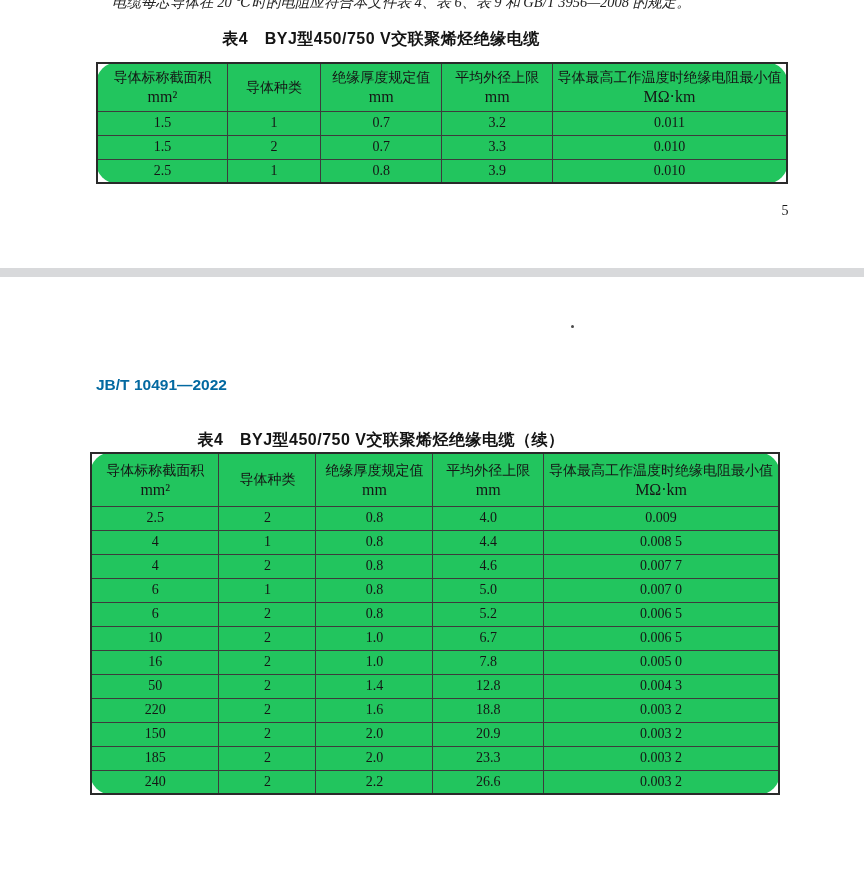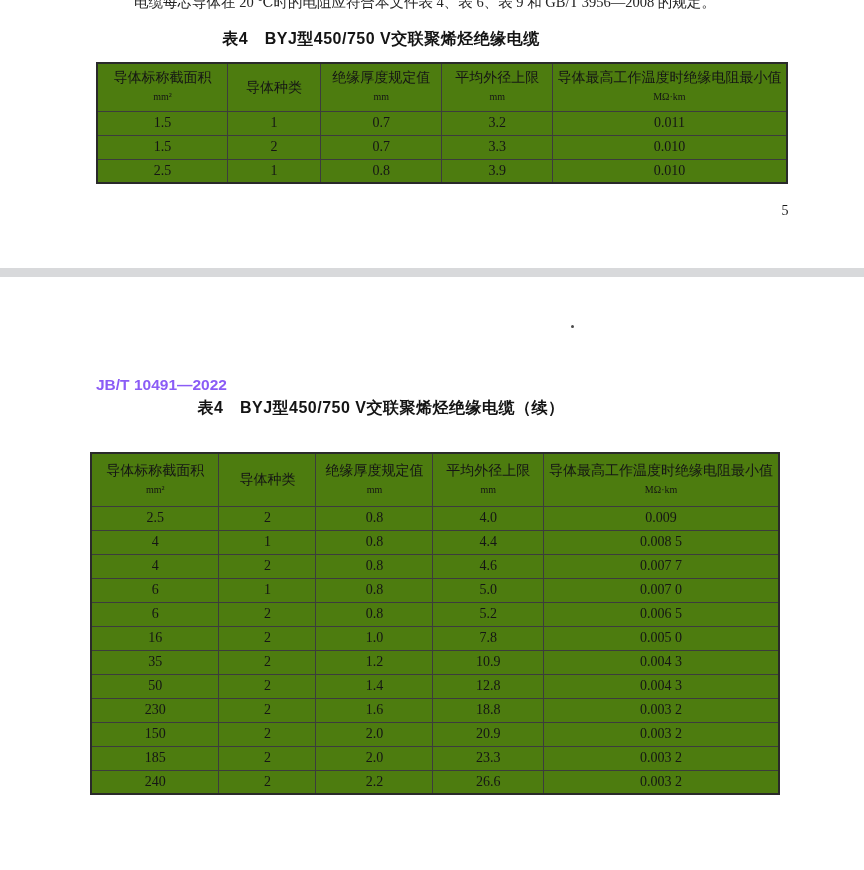--- a/index.html
+++ b/index.html
@@ -9,67 +9,69 @@
     width: 864px; height: 870px;
     background: #ffffff;
     overflow: hidden;
     font-family: "Liberation Serif", "DejaVu Serif", serif;
     color: #1c1c1c;
   }
   .page { position: absolute; left: 0; width: 864px; }
 
   
   .top-clip {
-    position: absolute; left: 134px; top: 0; width: 648px; height: 13px;
+    position: absolute; left: 112px; top: 0; width: 648px; height: 13px;
     overflow: hidden;
+    font-style: italic;
   }
   .top-clip .inner {
     display: block; font-size: 14.5px; line-height: 22px; margin-top: -9px;
     white-space: nowrap; color: #242424;
   }
 
   .table-title {
     position: absolute; left: 0; width: 762px; text-align: center;
     font-family: "Liberation Sans", "DejaVu Sans", sans-serif;
     font-weight: bold; font-size: 16px; color: #141414;
     letter-spacing: 0.5px;
   }
   .title-1 { top: 29px; }
-  .title-2 { top: 398px; }
+  .title-2 { top: 430px; }
 
   .doc-code {
     position: absolute; left: 96px; top: 376px;
     font-family: "Liberation Sans", "DejaVu Sans", sans-serif;
-    font-weight: bold; font-size: 15.5px; color: #8b5cf6;
+    font-weight: bold; font-size: 15.5px; color: #0369a1;
   }
 
   table.spec {
     position: absolute;
     border-collapse: collapse;
     table-layout: fixed;
-    background: #4d7c0f;
+    background: #22c55e;
+    border-radius: 22px;
   }
   table.spec, table.spec th, table.spec td { border: 1px solid #3c3c3c; }
   table.spec { border: 2px solid #2a2a2a; }
   #table1 { left: 96px; top: 62px;  width: 692px; }
   #table2 { left: 90px; top: 452px; width: 690px; }
 
   table.spec th {
     font-weight: normal; font-size: 14px; line-height: 19px;
     text-align: center; vertical-align: middle; padding: 3px 2px;
     color: #151515;
   }
   #table1 th { height: 48px; }
   #table2 th { height: 53px; }
   table.spec td {
     height: 24px; font-size: 14px; text-align: center;
     vertical-align: middle; padding: 0 2px; color: #151515;
     font-family: "Liberation Serif", "DejaVu Serif", serif;
   }
-  .hdr-line2 { font-size: 10px; }
+  .hdr-line2 { font-size: 16px; }
   .hdr-line2:empty { display: none; }
 
   .page-number {
     position: absolute; left: 770px; top: 203px; width: 30px;
     text-align: center; font-size: 14px; color: #1a1a1a;
   }
 
   .page-divider {
     position: absolute; left: 0; top: 268px; width: 864px; height: 9px;
     background: #d8d9db;
@@ -222,42 +224,42 @@
           <td>0.007 0</td>
         </tr>
         <tr>
           <td>6</td>
           <td>2</td>
           <td>0.8</td>
           <td>5.2</td>
           <td>0.006 5</td>
         </tr>
         <tr>
+          <td>10</td>
+          <td>2</td>
+          <td>1.0</td>
+          <td>6.7</td>
+          <td>0.006 5</td>
+        </tr>
+        <tr>
           <td>16</td>
           <td>2</td>
           <td>1.0</td>
           <td>7.8</td>
           <td>0.005 0</td>
         </tr>
         <tr>
-          <td>35</td>
-          <td>2</td>
-          <td>1.2</td>
-          <td>10.9</td>
-          <td>0.004 3</td>
-        </tr>
-        <tr>
           <td>50</td>
           <td>2</td>
           <td>1.4</td>
           <td>12.8</td>
           <td>0.004 3</td>
         </tr>
         <tr>
-          <td>230</td>
+          <td>220</td>
           <td>2</td>
           <td>1.6</td>
           <td>18.8</td>
           <td>0.003 2</td>
         </tr>
         <tr>
           <td>150</td>
           <td>2</td>
           <td>2.0</td>
           <td>20.9</td>

